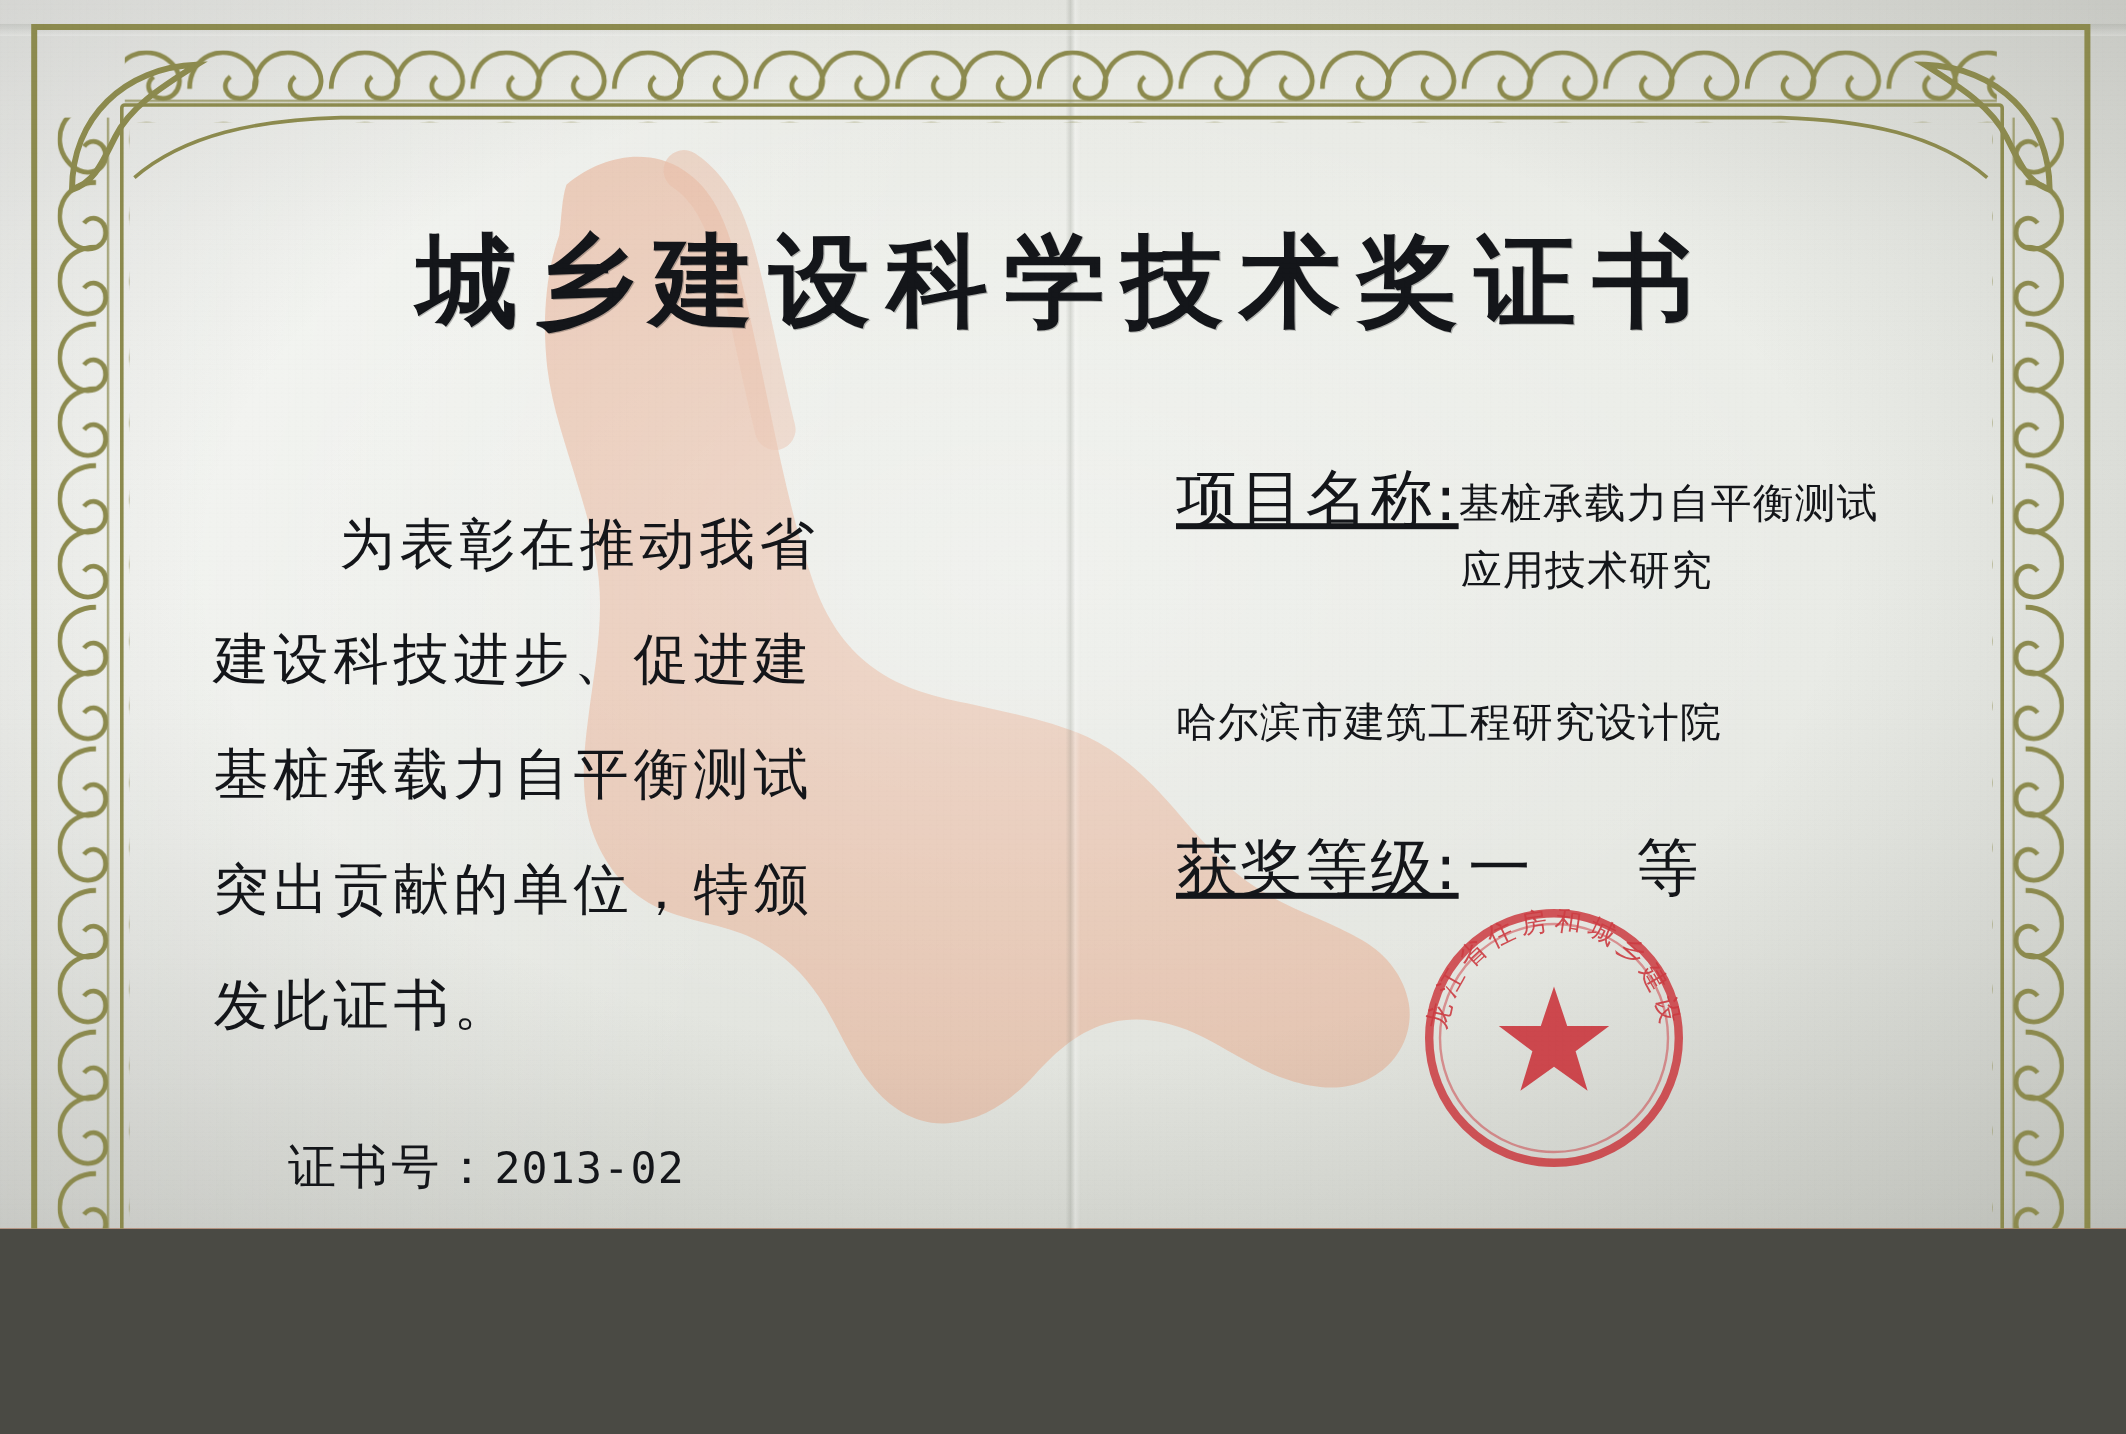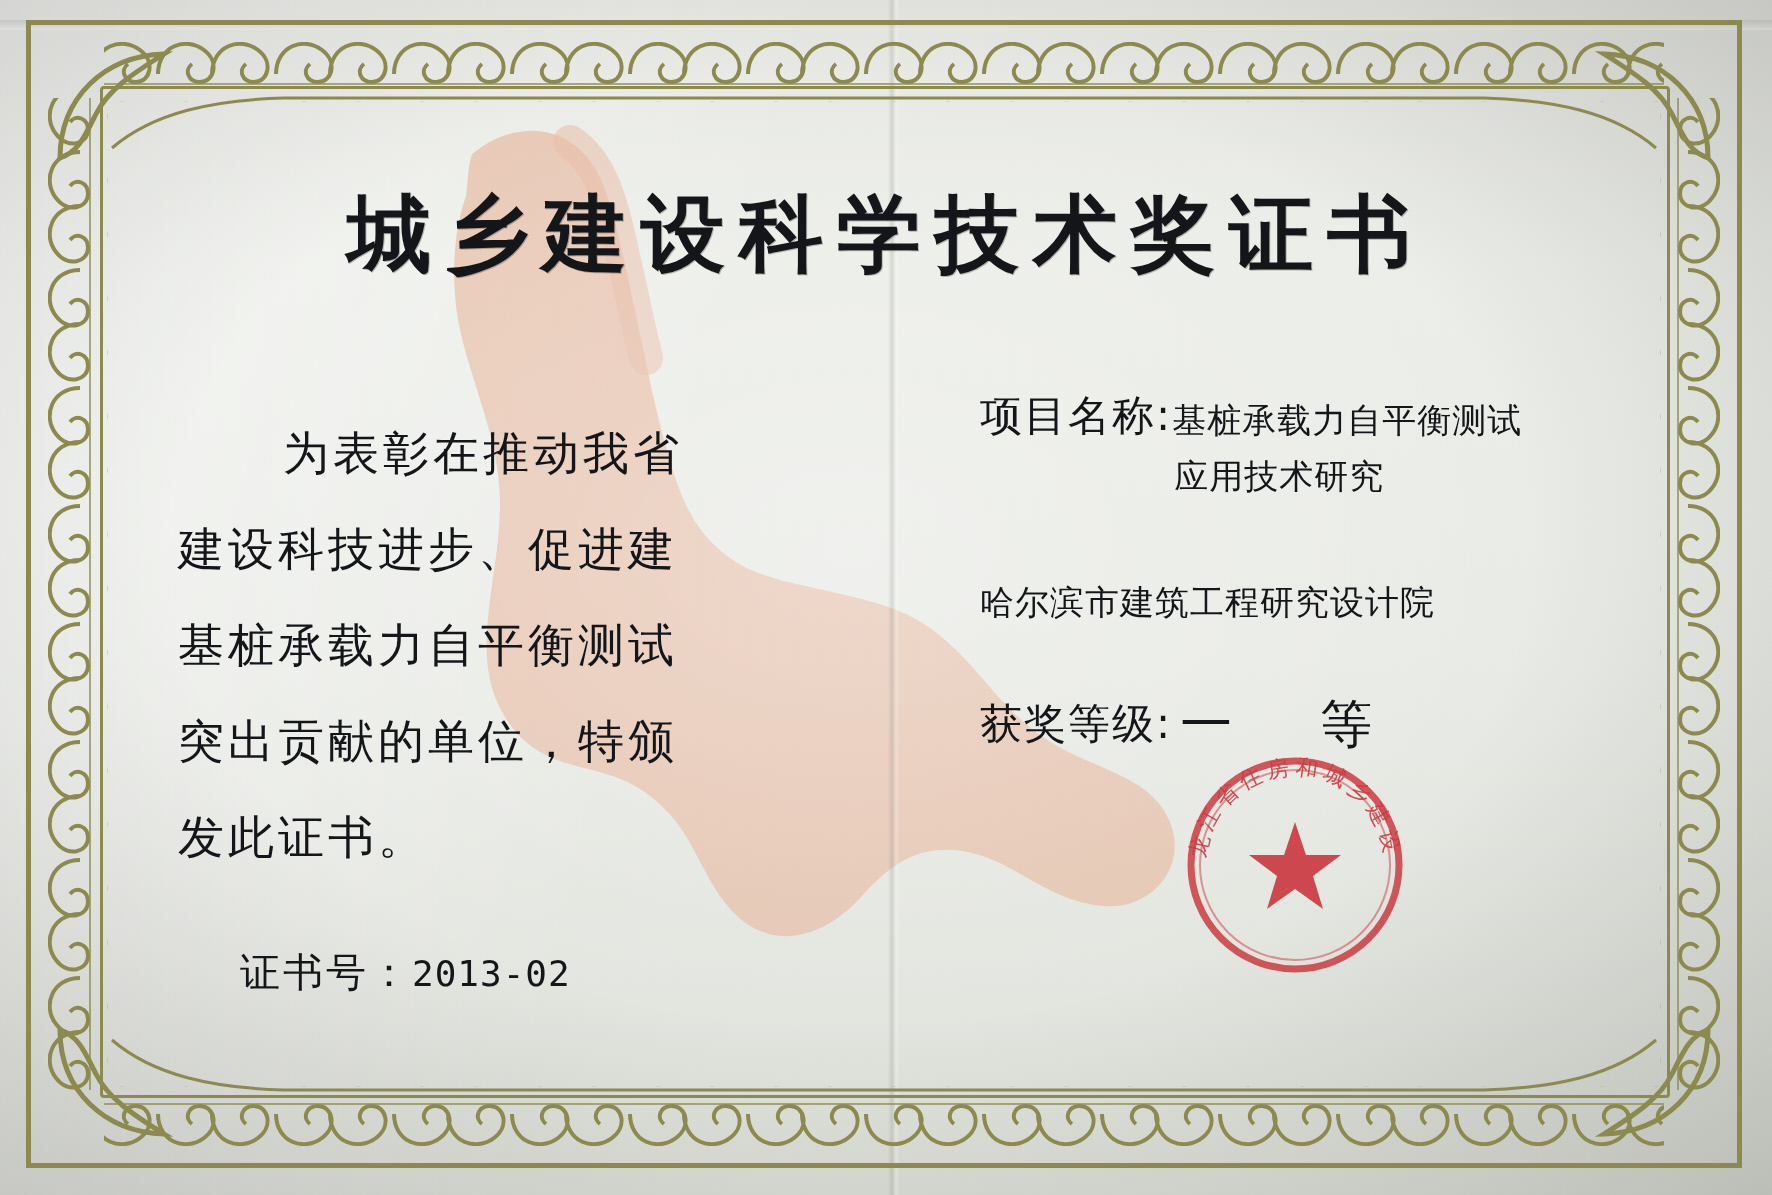--- a/index.html
+++ b/index.html
@@ -3,21 +3,21 @@
 <meta charset="utf-8">
 <style>
   html, body {
     margin: 0;
     padding: 0;
     background: #4a4a44;
   }
   #page {
     position: relative;
     width: 1772px;
-    height: 1195px;
+    height: 1024px;
     overflow: hidden;
     background: #c2410c;
     font-family: "DejaVu Sans", "Liberation Sans", sans-serif;
   }
 
   
   .paper {
     position: absolute;
     inset: 0;
     background:
@@ -131,24 +131,25 @@
   .cert-no .num {
     font-family: "DejaVu Sans Mono", "Liberation Mono", monospace;
     font-size: 36px;
     letter-spacing: 1px;
   }
 
   .fields { position: absolute; left: 980px; top: 390px; width: 700px; color: #14161a; }
   .field { margin-bottom: 58px; }
   .field-row { display: flex; align-items: flex-start; white-space: nowrap; }
   .field-label {
-    font-size: 42px;
+    font-size: 52px;
     letter-spacing: 2px;
     line-height: 52px;
     flex: 0 0 auto;
+    text-decoration: underline;
   }
   .field-value {
     font-size: 34px;
     line-height: 52px;
     letter-spacing: 1px;
     padding-top: 4px;
   }
   .field-value.second { padding-left: 2px; }
   .value-lines { display: flex; flex-direction: column; }
   .grade-value {

